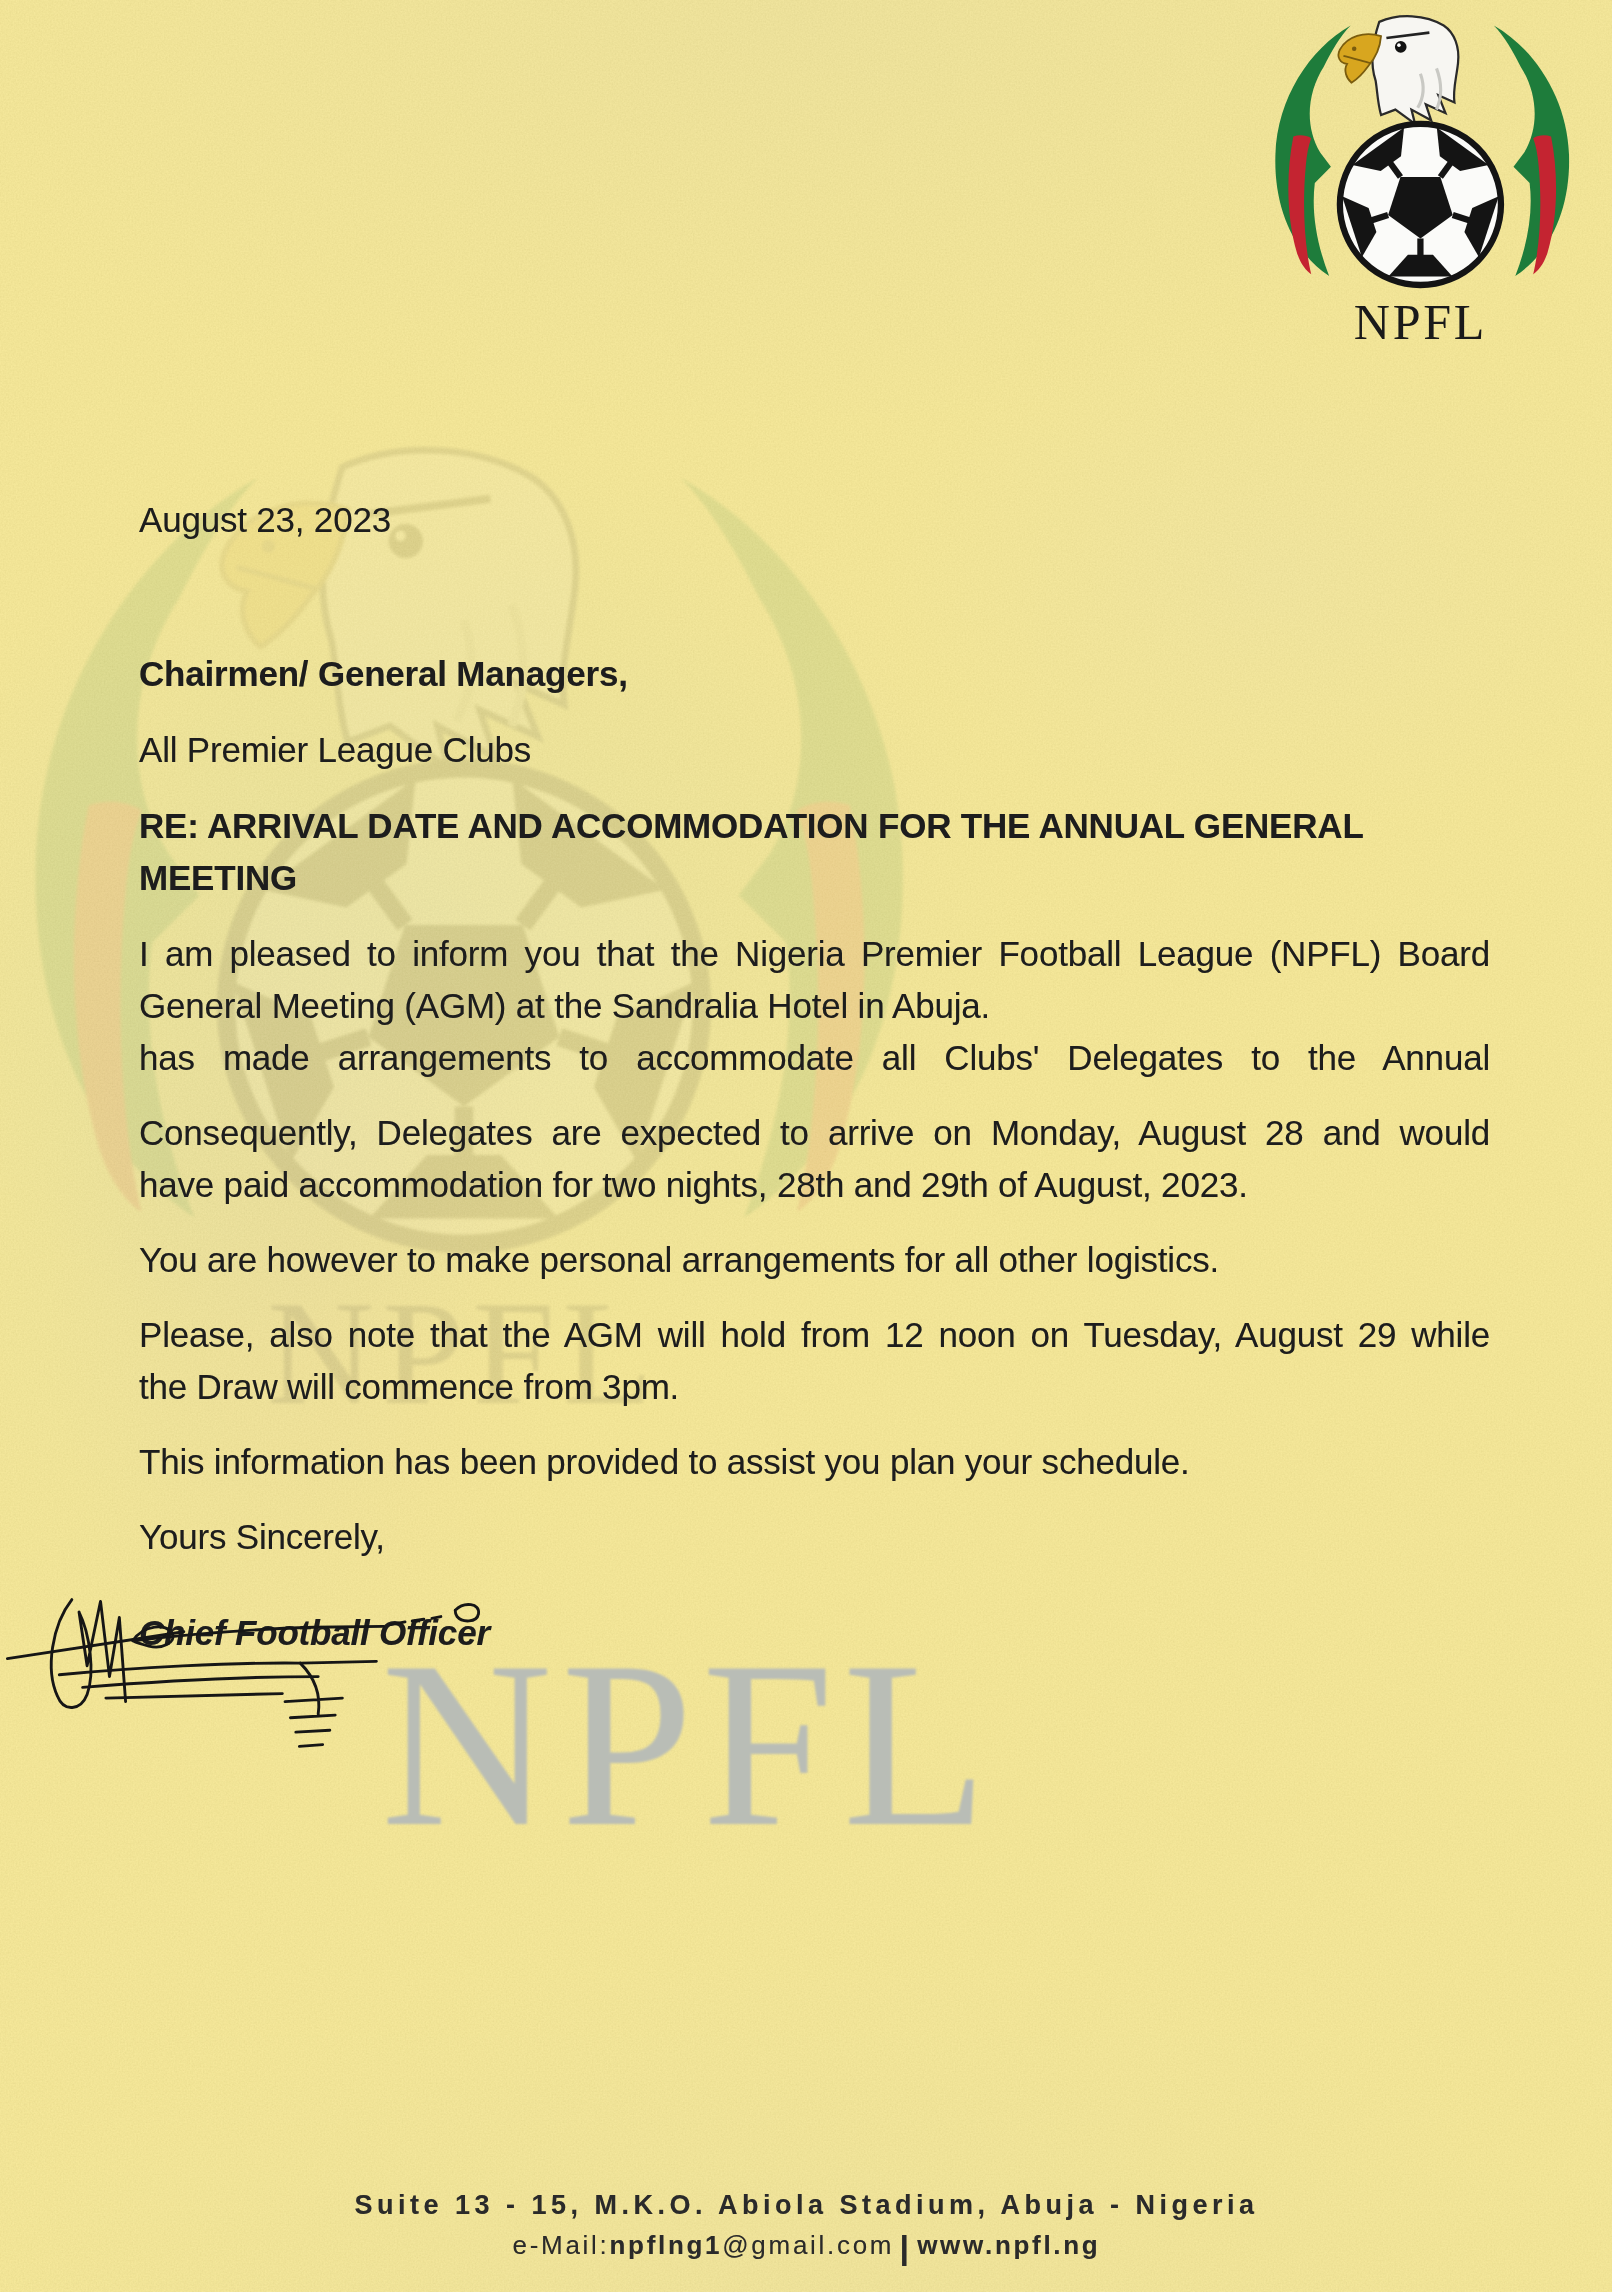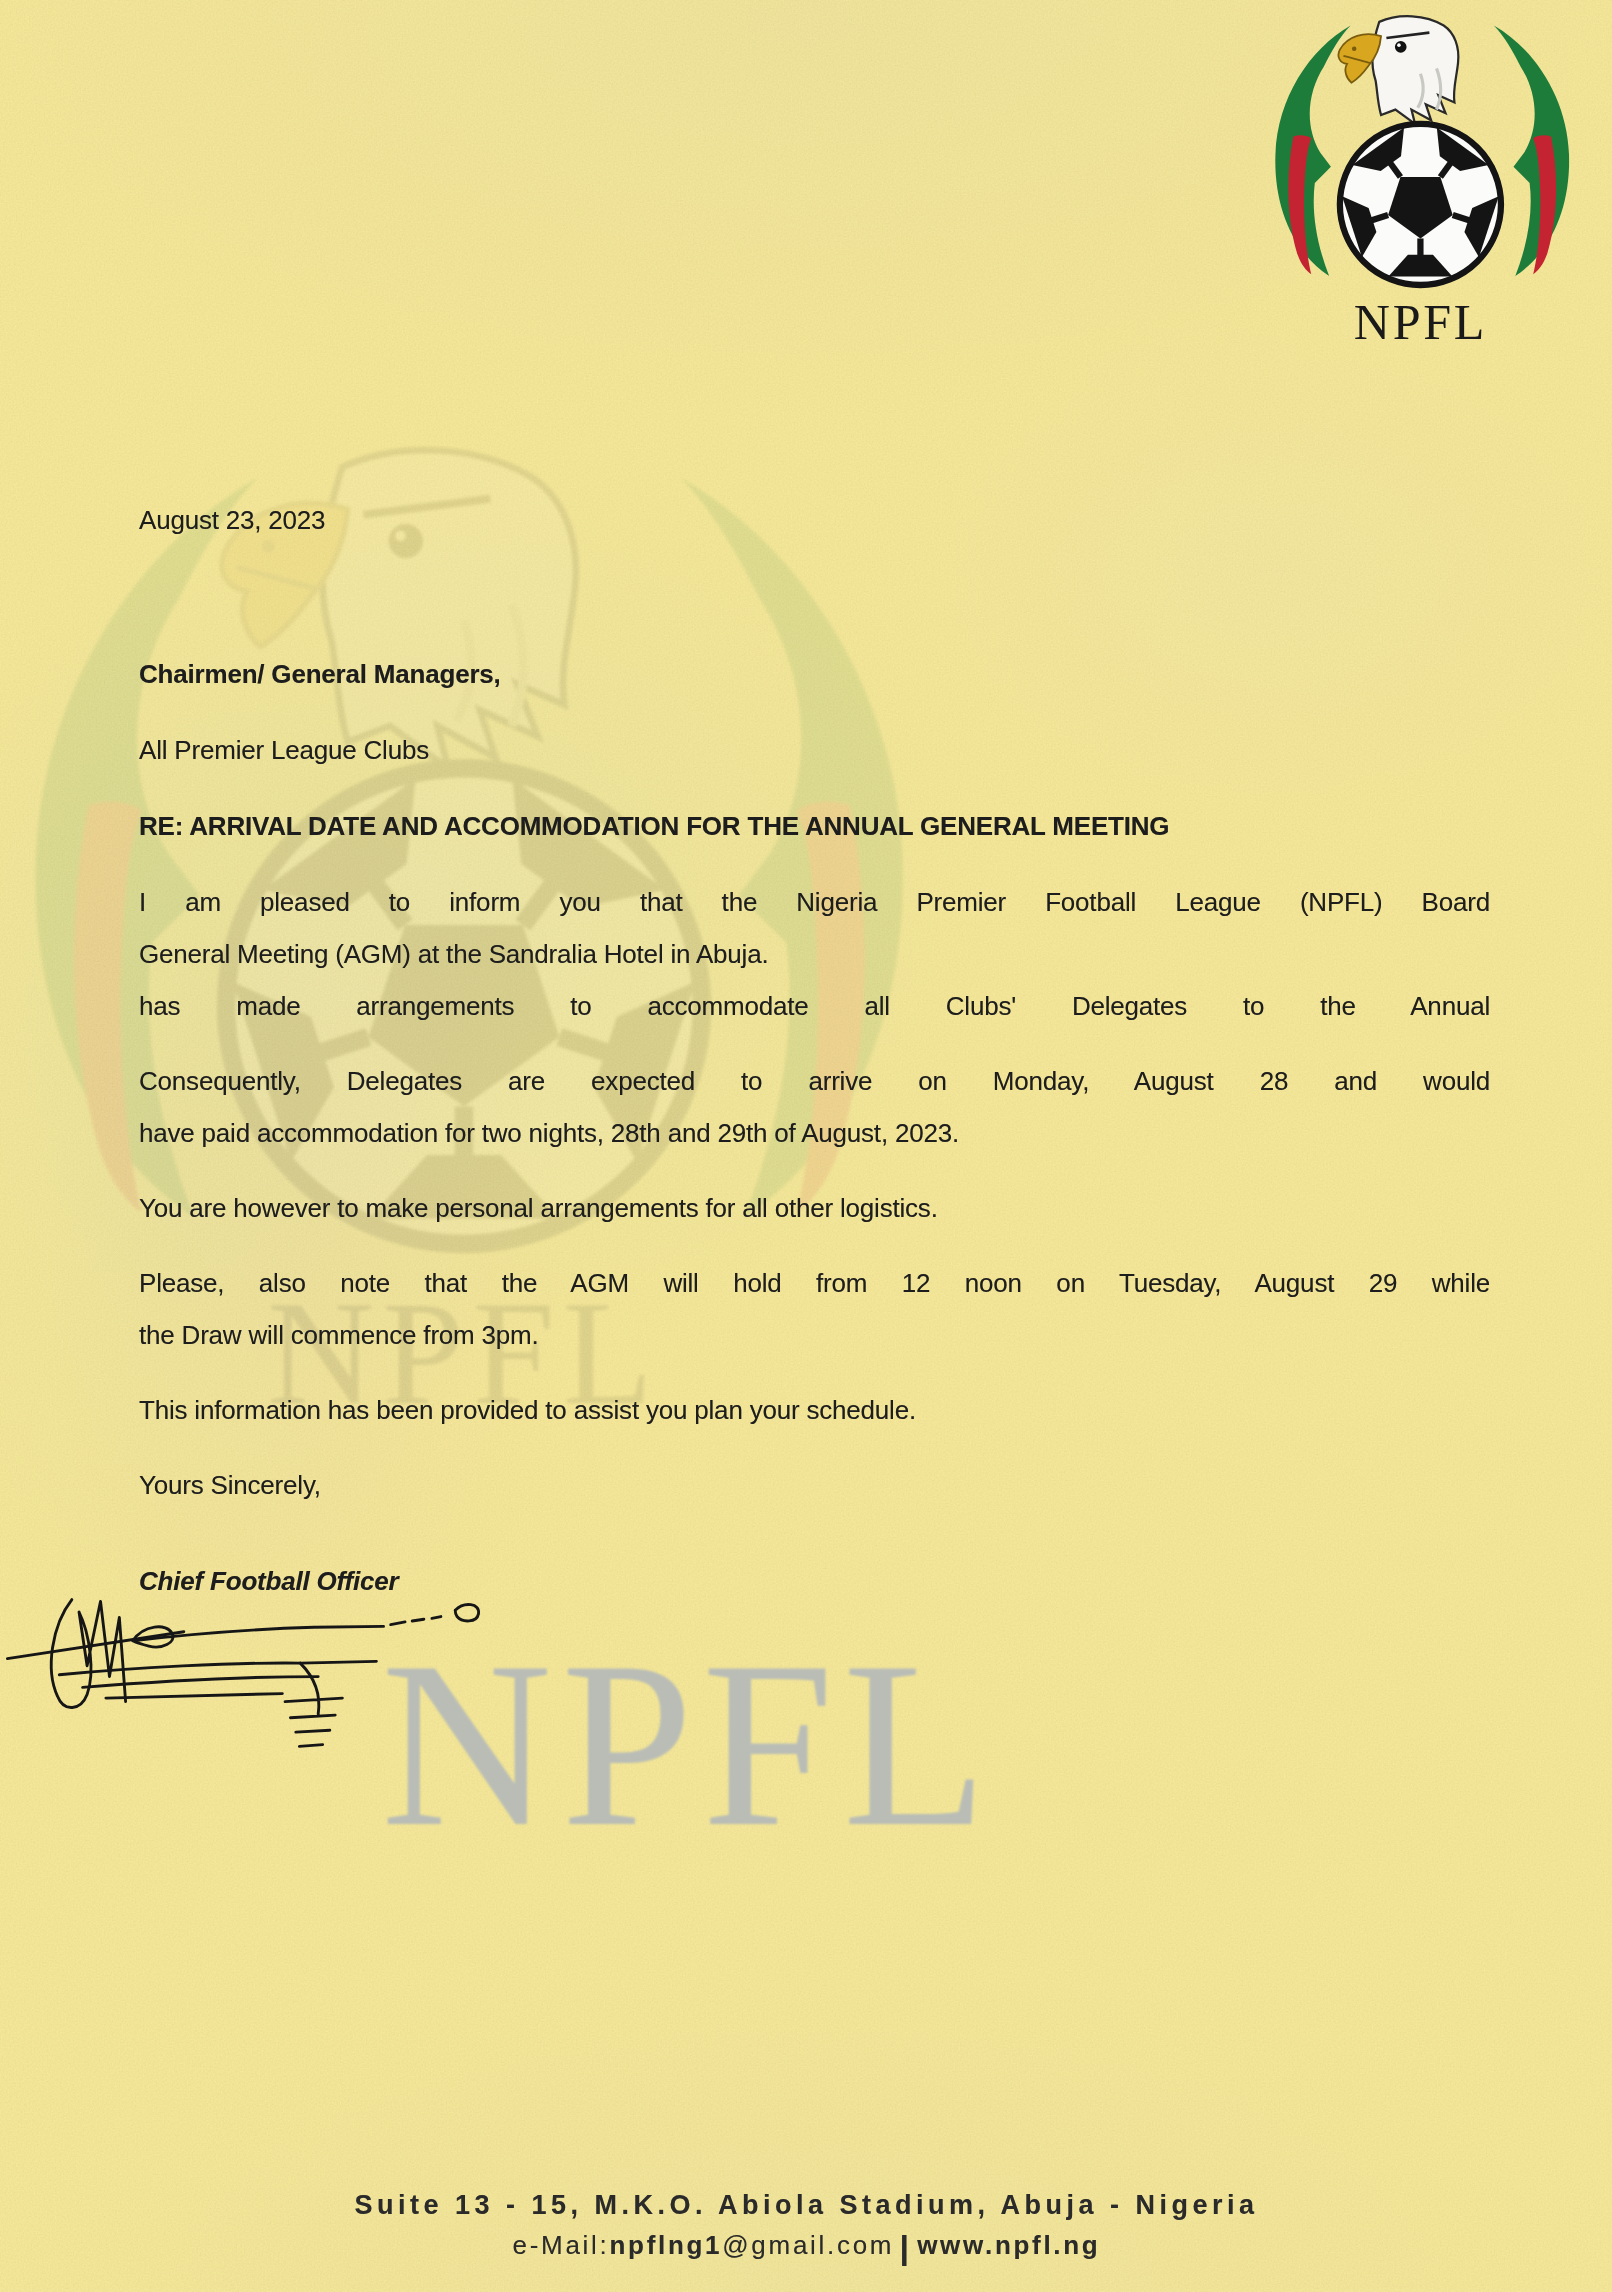--- a/index.html
+++ b/index.html
@@ -23,21 +23,21 @@
   .wm-logo { position:absolute; left:-54px; top:430px; width:1057px; height:999px;
              opacity:0.09; filter:blur(1.8px); pointer-events:none; }
   .wm-text {
     position:absolute; left:381px; top:1608px;
     font-family:"Liberation Serif", serif;
     font-size:237px; letter-spacing:9px; color:#b9bdb6;
     filter:blur(1.3px); pointer-events:none; white-space:nowrap;
   }
   .logo { position:absolute; left:1245px; top:9px; width:358px; height:339px; }
   .content { position:absolute; left:139px; top:494px; width:1351px; }
-  .content .line { line-height:52px; font-size:26px; letter-spacing:-0.2px;
+  .content .line { line-height:52px; font-size:35px; letter-spacing:-0.2px;
                    text-shadow:0 0 0.5px rgba(25,25,25,0.35); }
   .b { font-weight:bold; }
   .subject { font-size:34px; }
   .jline { text-align:justify; text-align-last:justify; }
   .mb-date { margin-bottom:102px; }
   .mb-block { margin-bottom:24px; }
   .mb-para { margin-bottom:23px; }
   .mb-close { margin-bottom:44px; }
   .sig-title { font-style:italic; }
   .signature { position:absolute; left:0; top:1587px; }

